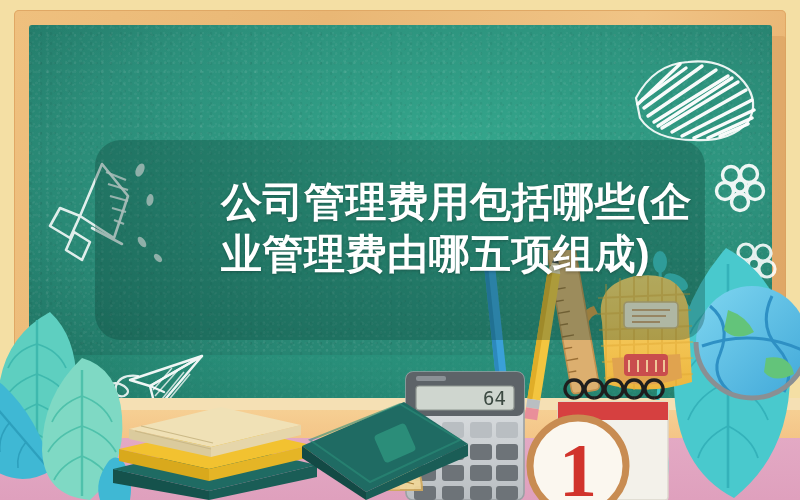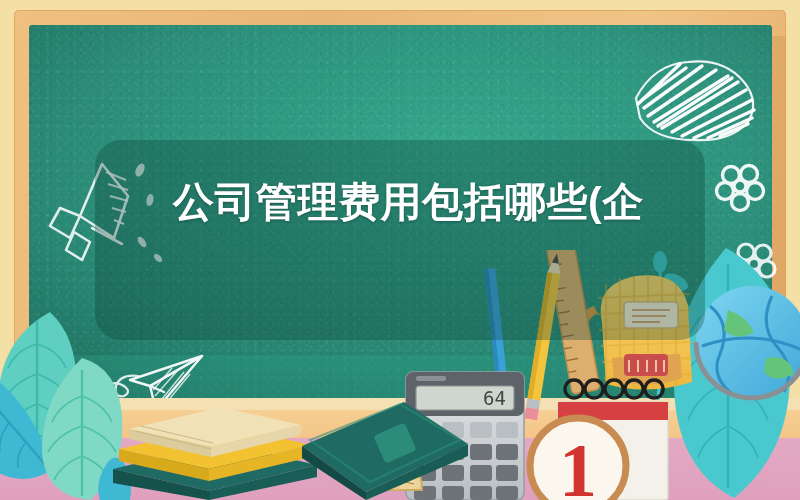--- a/index.html
+++ b/index.html
@@ -68,20 +68,21 @@
     position:absolute;left:173px;top:176px;width:520px;
   }
   .title-line{
     color:#ffffff;
     font-size:41px;
     line-height:52px;
     font-weight:bold;
     letter-spacing:.5px;
     white-space:nowrap;
     text-shadow:0 1px 3px rgba(0,0,0,.28);
+    margin-left:48px;
   }
 
   
   .chalk{position:absolute;pointer-events:none;}
 
   
   .megaphone{left:36px;top:146px;width:130px;height:132px;opacity:.93;}
   
   .cloud{left:624px;top:48px;width:146px;height:100px;}
   
@@ -465,15 +466,16 @@
       <path d="M66 92 L66 100 L168 56 L168 44 Z" fill="#1a5d56"></path>
       <rect x="78" y="28" width="34" height="30" rx="4" fill="#2b8d79" transform="rotate(-24 95 43)"></rect>
       <path d="M10 40 L70 82 L160 40 L100 4 Z" fill="none" stroke="#2b8d79" stroke-width="2" opacity="0.6"></path>
     </g>
   </svg>
 
   <div class="title-panel"></div>
 
   <div class="title-wrap">
     <div class="title-line">公司管理费用包括哪些(企</div>
+    <div class="title-line">业管理费由哪五项组成)</div>
   </div>
 
 </div>
 
 </body></html>

